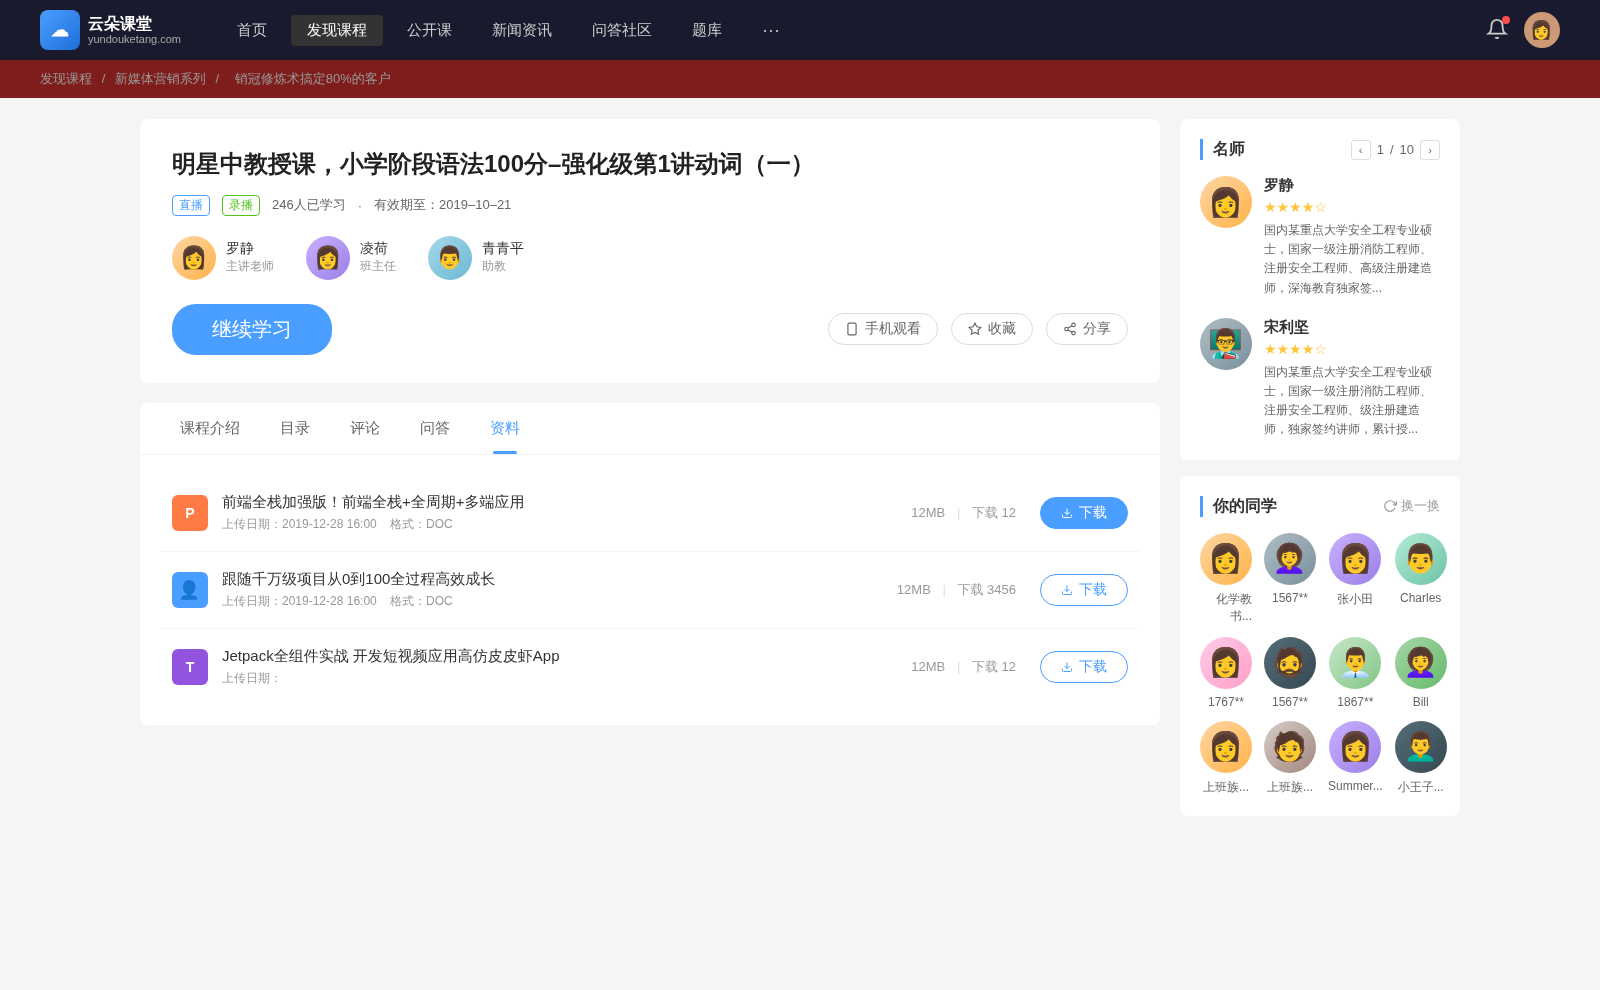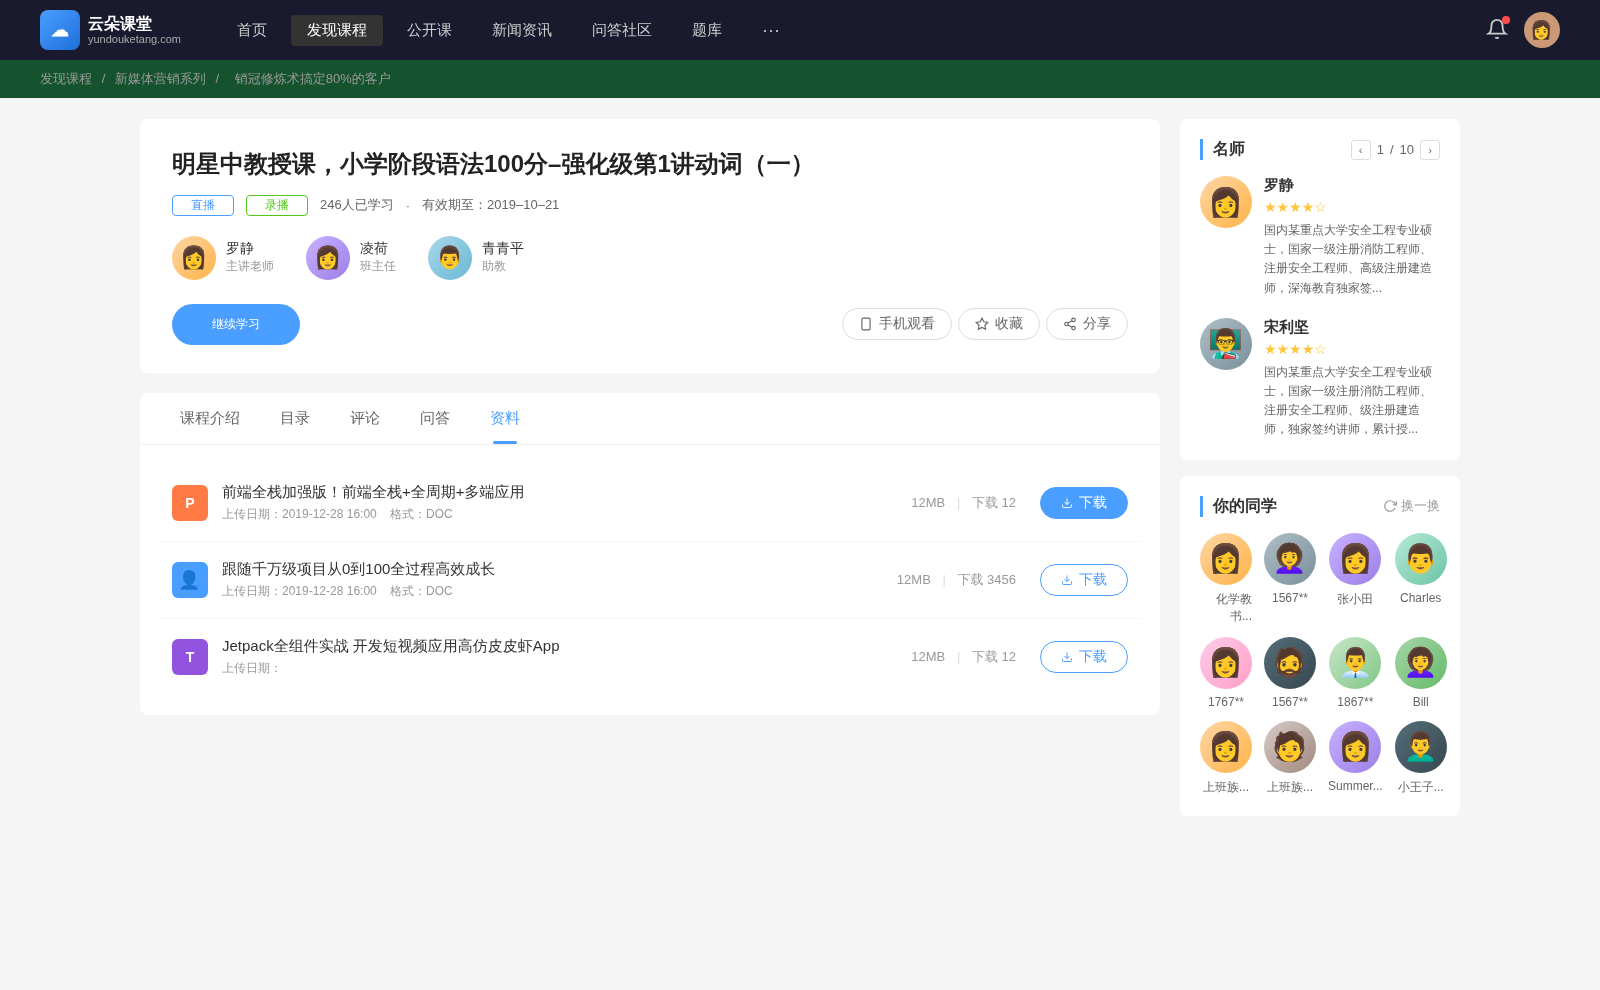--- a/index.html
+++ b/index.html
@@ -15,51 +15,51 @@
     .nav-item { color: #ccc; padding: 6px 16px; cursor: pointer; font-size: 15px; border-radius: 4px; }
     .nav-item:hover, .nav-item.active { color: white; background: rgba(255,255,255,0.1); }
     .nav-item.active { background: #333; }
     .nav-more { color: #ccc; font-size: 18px; cursor: pointer; }
     .nav-right { display: flex; align-items: center; gap: 16px; margin-left: auto; }
     .bell-icon { position: relative; cursor: pointer; }
     .bell-dot { width: 8px; height: 8px; background: #ff4d4d; border-radius: 50%; position: absolute; top: -2px; right: -2px; }
     .avatar { width: 36px; height: 36px; border-radius: 50%; background: #888; overflow: hidden; cursor: pointer; }
 
     
-    .breadcrumb { background: #14532d; padding: 10px 40px; font-size: 13px; color: #999; border-bottom: 1px solid #eee; }
+    .breadcrumb { background: #7f1d1d; padding: 10px 40px; font-size: 13px; color: #999; border-bottom: 1px solid #eee; }
     .breadcrumb a { color: #999; text-decoration: none; }
     .breadcrumb span { margin: 0 6px; }
 
     
     .main-container { max-width: 1400px; margin: 20px auto; padding: 0 40px; display: flex; gap: 20px; }
 
     
     .left-content { flex: 1; }
 
     
     .course-card { background: white; border-radius: 8px; padding: 28px 32px; margin-bottom: 20px; }
     .course-title { font-size: 24px; font-weight: bold; color: #222; margin-bottom: 14px; line-height: 1.4; }
     .course-meta { display: flex; align-items: center; gap: 12px; margin-bottom: 20px; color: #666; font-size: 13px; }
-    .tag { border: 1px solid #4a9eff; color: #4a9eff; border-radius: 4px; padding: 1px 18px; font-size: 12px; }
+    .tag { border: 1px solid #4a9eff; color: #4a9eff; border-radius: 4px; padding: 1px 6px; font-size: 12px; }
     .tag.green { border-color: #52c41a; color: #52c41a; }
     .instructors { display: flex; gap: 32px; margin-bottom: 24px; }
     .instructor { display: flex; align-items: center; gap: 10px; }
     .inst-avatar { width: 44px; height: 44px; border-radius: 50%; background: #ddd; overflow: hidden; }
     .inst-info { }
     .inst-name { font-size: 14px; font-weight: 500; color: #333; }
     .inst-role { font-size: 12px; color: #999; }
     .progress-section { margin-bottom: 24px; }
     .progress-top { display: flex; align-items: center; gap: 12px; margin-bottom: 8px; }
     .progress-percent { font-size: 22px; font-weight: bold; color: #4a9eff; }
     .progress-label { font-size: 13px; color: #999; }
     .progress-bar { width: 220px; height: 6px; background: #e8e8e8; border-radius: 3px; }
     .progress-fill { height: 100%; background: #4a9eff; border-radius: 3px; }
     .course-actions { display: flex; align-items: center; justify-content: space-between; }
-    .btn-continue { background: #4a9eff; color: white; border: none; border-radius: 24px; padding: 12px 40px; font-size: 12px; cursor: pointer; font-weight: 500; }
-    .action-btns { display: flex; gap: 6px; }
+    .btn-continue { background: #4a9eff; color: white; border: none; border-radius: 24px; padding: 12px 40px; font-size: 20px; cursor: pointer; font-weight: 500; }
+    .action-btns { display: flex; gap: 13px; }
     .action-btn { display: flex; align-items: center; gap: 6px; color: #666; cursor: pointer; font-size: 14px; border: 1px solid #ddd; border-radius: 20px; padding: 6px 16px; }
 
     
     .tabs-card { background: white; border-radius: 8px; padding: 0; }
     .tabs-header { display: flex; border-bottom: 1px solid #f0f0f0; padding: 0 20px; }
     .tab { padding: 16px 20px; cursor: pointer; color: #666; font-size: 15px; position: relative; }
     .tab.active { color: #4a9eff; }
     .tab.active::after { content: ''; position: absolute; bottom: 0; left: 50%; transform: translateX(-50%); width: 24px; height: 3px; background: #4a9eff; border-radius: 2px; }
     .tabs-content { padding: 20px; }
 

